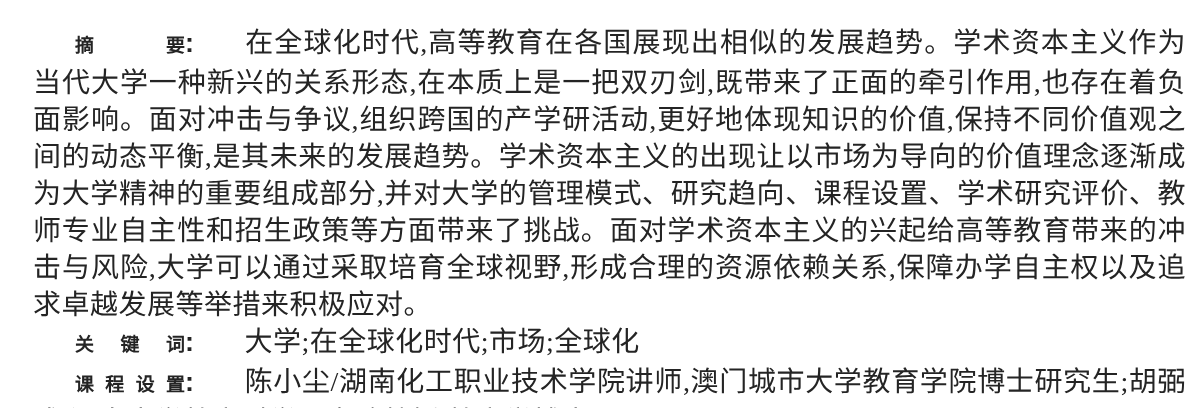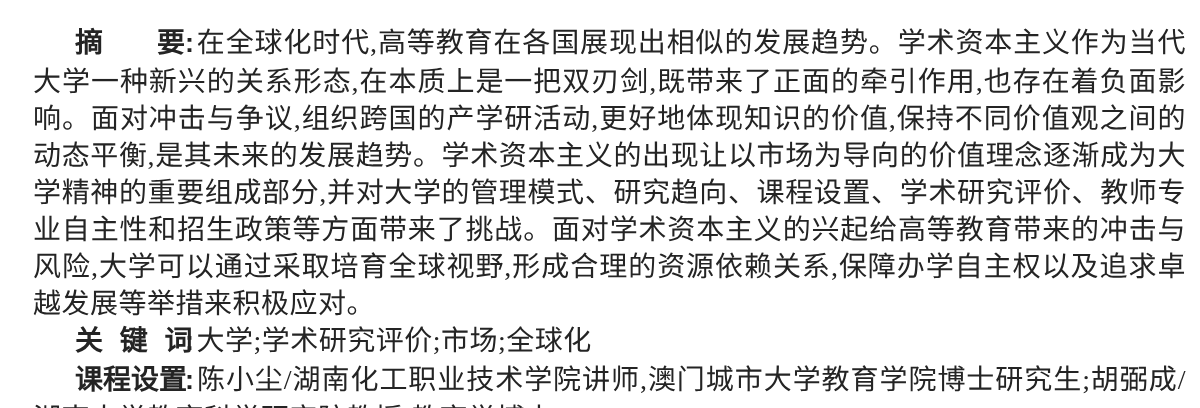--- a/index.html
+++ b/index.html
@@ -30,40 +30,41 @@
   .para.no-justify {
     text-align: left;
   }
   .label {
     display: inline-block;
     width: 110px;
     text-indent: 0;
     text-align: justify;
     text-align-last: justify;
     vertical-align: baseline;
-    font-family: Liberation Mono, monospace;
+    font-family: Liberation Sans, sans-serif;
     font-weight: 700;
-    font-size: 28px;
+    font-size: 19px;
     letter-spacing: 0;
     white-space: nowrap;
   }
   .label-colon {
     font-family: "Liberation Sans", "DejaVu Sans", sans-serif;
     font-weight: 700;
     font-size: 27px;
     padding-right: 2px;
   }
   .body-text {
     letter-spacing: 0.5px;
+    margin-left: 48px;
   }
 </style>
 </head>
 <body>
 
 <div class="page">
 
   <p class="para"><span class="label">摘 要</span><span class="label-colon">:</span><span class="body-text">在全球化时代,高等教育在各国展现出相似的发展趋势。学术资本主义作为当代大学一种新兴的关系形态,在本质上是一把双刃剑,既带来了正面的牵引作用,也存在着负面影响。面对冲击与争议,组织跨国的产学研活动,更好地体现知识的价值,保持不同价值观之间的动态平衡,是其未来的发展趋势。学术资本主义的出现让以市场为导向的价值理念逐渐成为大学精神的重要组成部分,并对大学的管理模式、研究趋向、课程设置、学术研究评价、教师专业自主性和招生政策等方面带来了挑战。面对学术资本主义的兴起给高等教育带来的冲击与风险,大学可以通过采取培育全球视野,形成合理的资源依赖关系,保障办学自主权以及追求卓越发展等举措来积极应对。</span></p>
 
-  <p class="para no-justify"><span class="label">关 键 词</span><span class="label-colon">:</span><span class="body-text">大学;学术研究评价;市场;全球化</span></p>
+  <p class="para no-justify"><span class="label">关 键 词</span><span class="label-colon">:</span><span class="body-text">大学;在全球化时代;市场;全球化</span></p>
 
   <p class="para"><span class="label">课程设置</span><span class="label-colon">:</span><span class="body-text">陈小尘/湖南化工职业技术学院讲师,澳门城市大学教育学院博士研究生;胡弼成/湖南大学教育科学研究院教授,教育学博士。</span></p>
 
 </div>
 
 </body></html>

